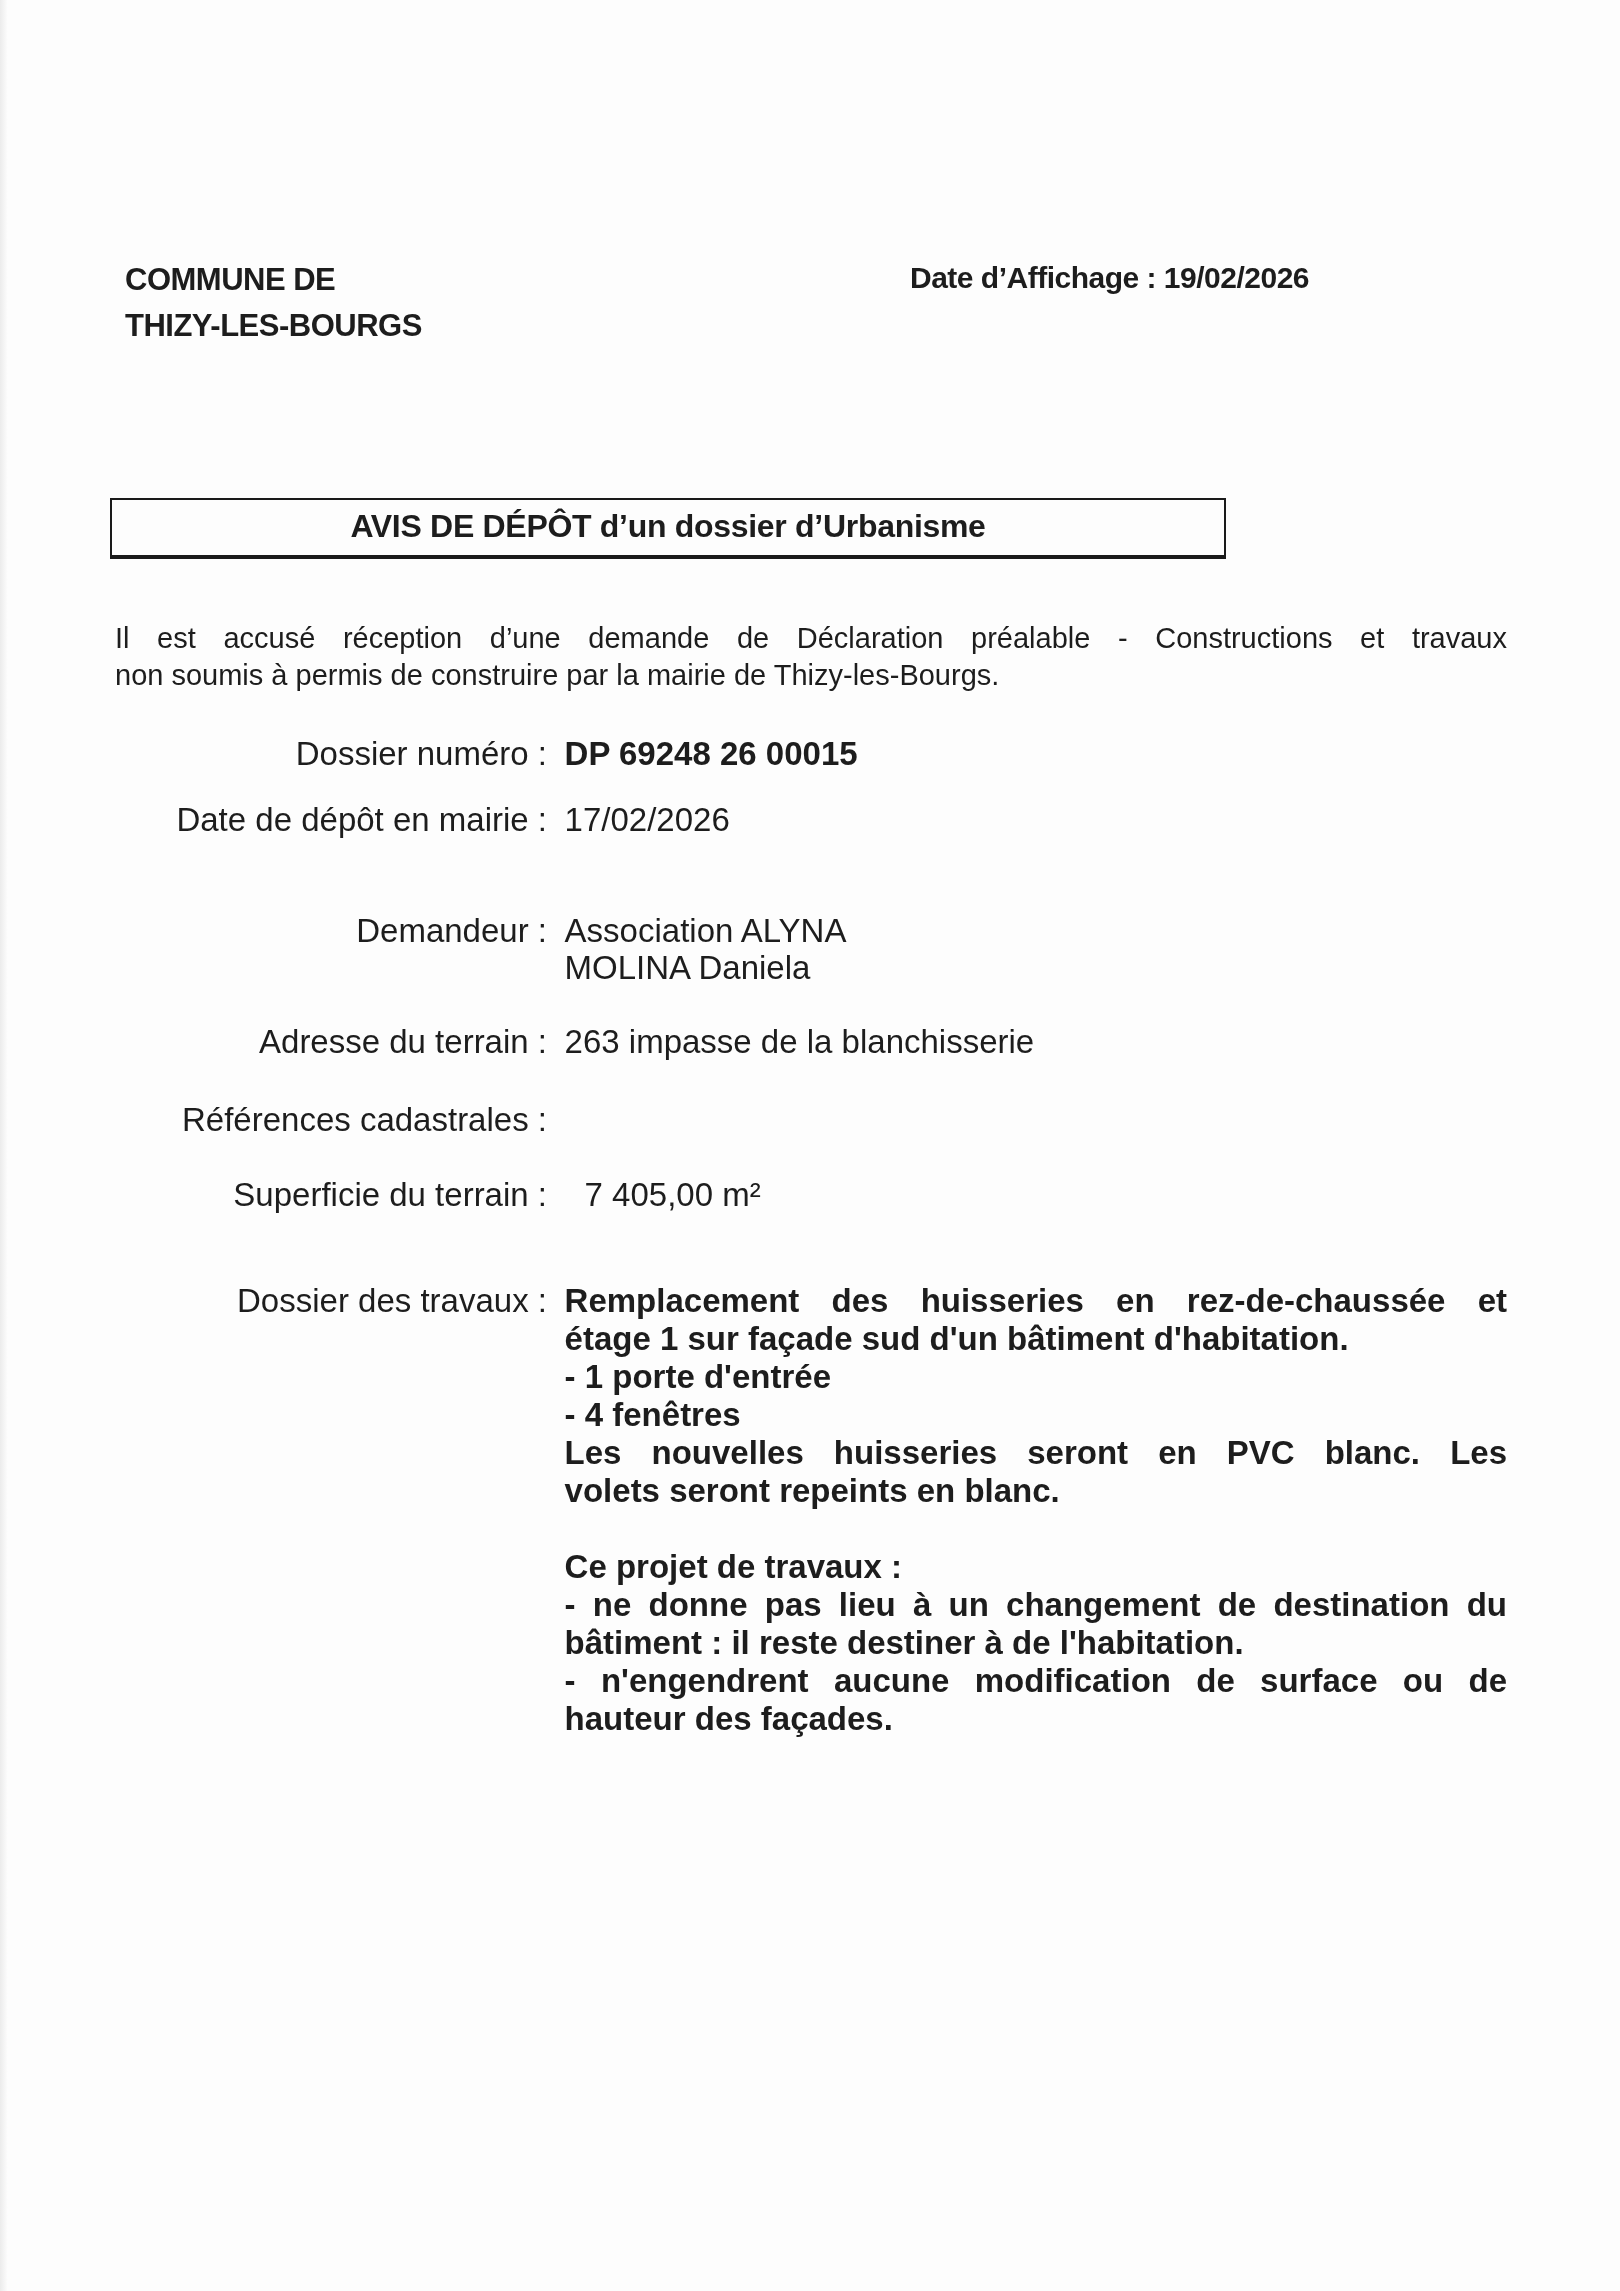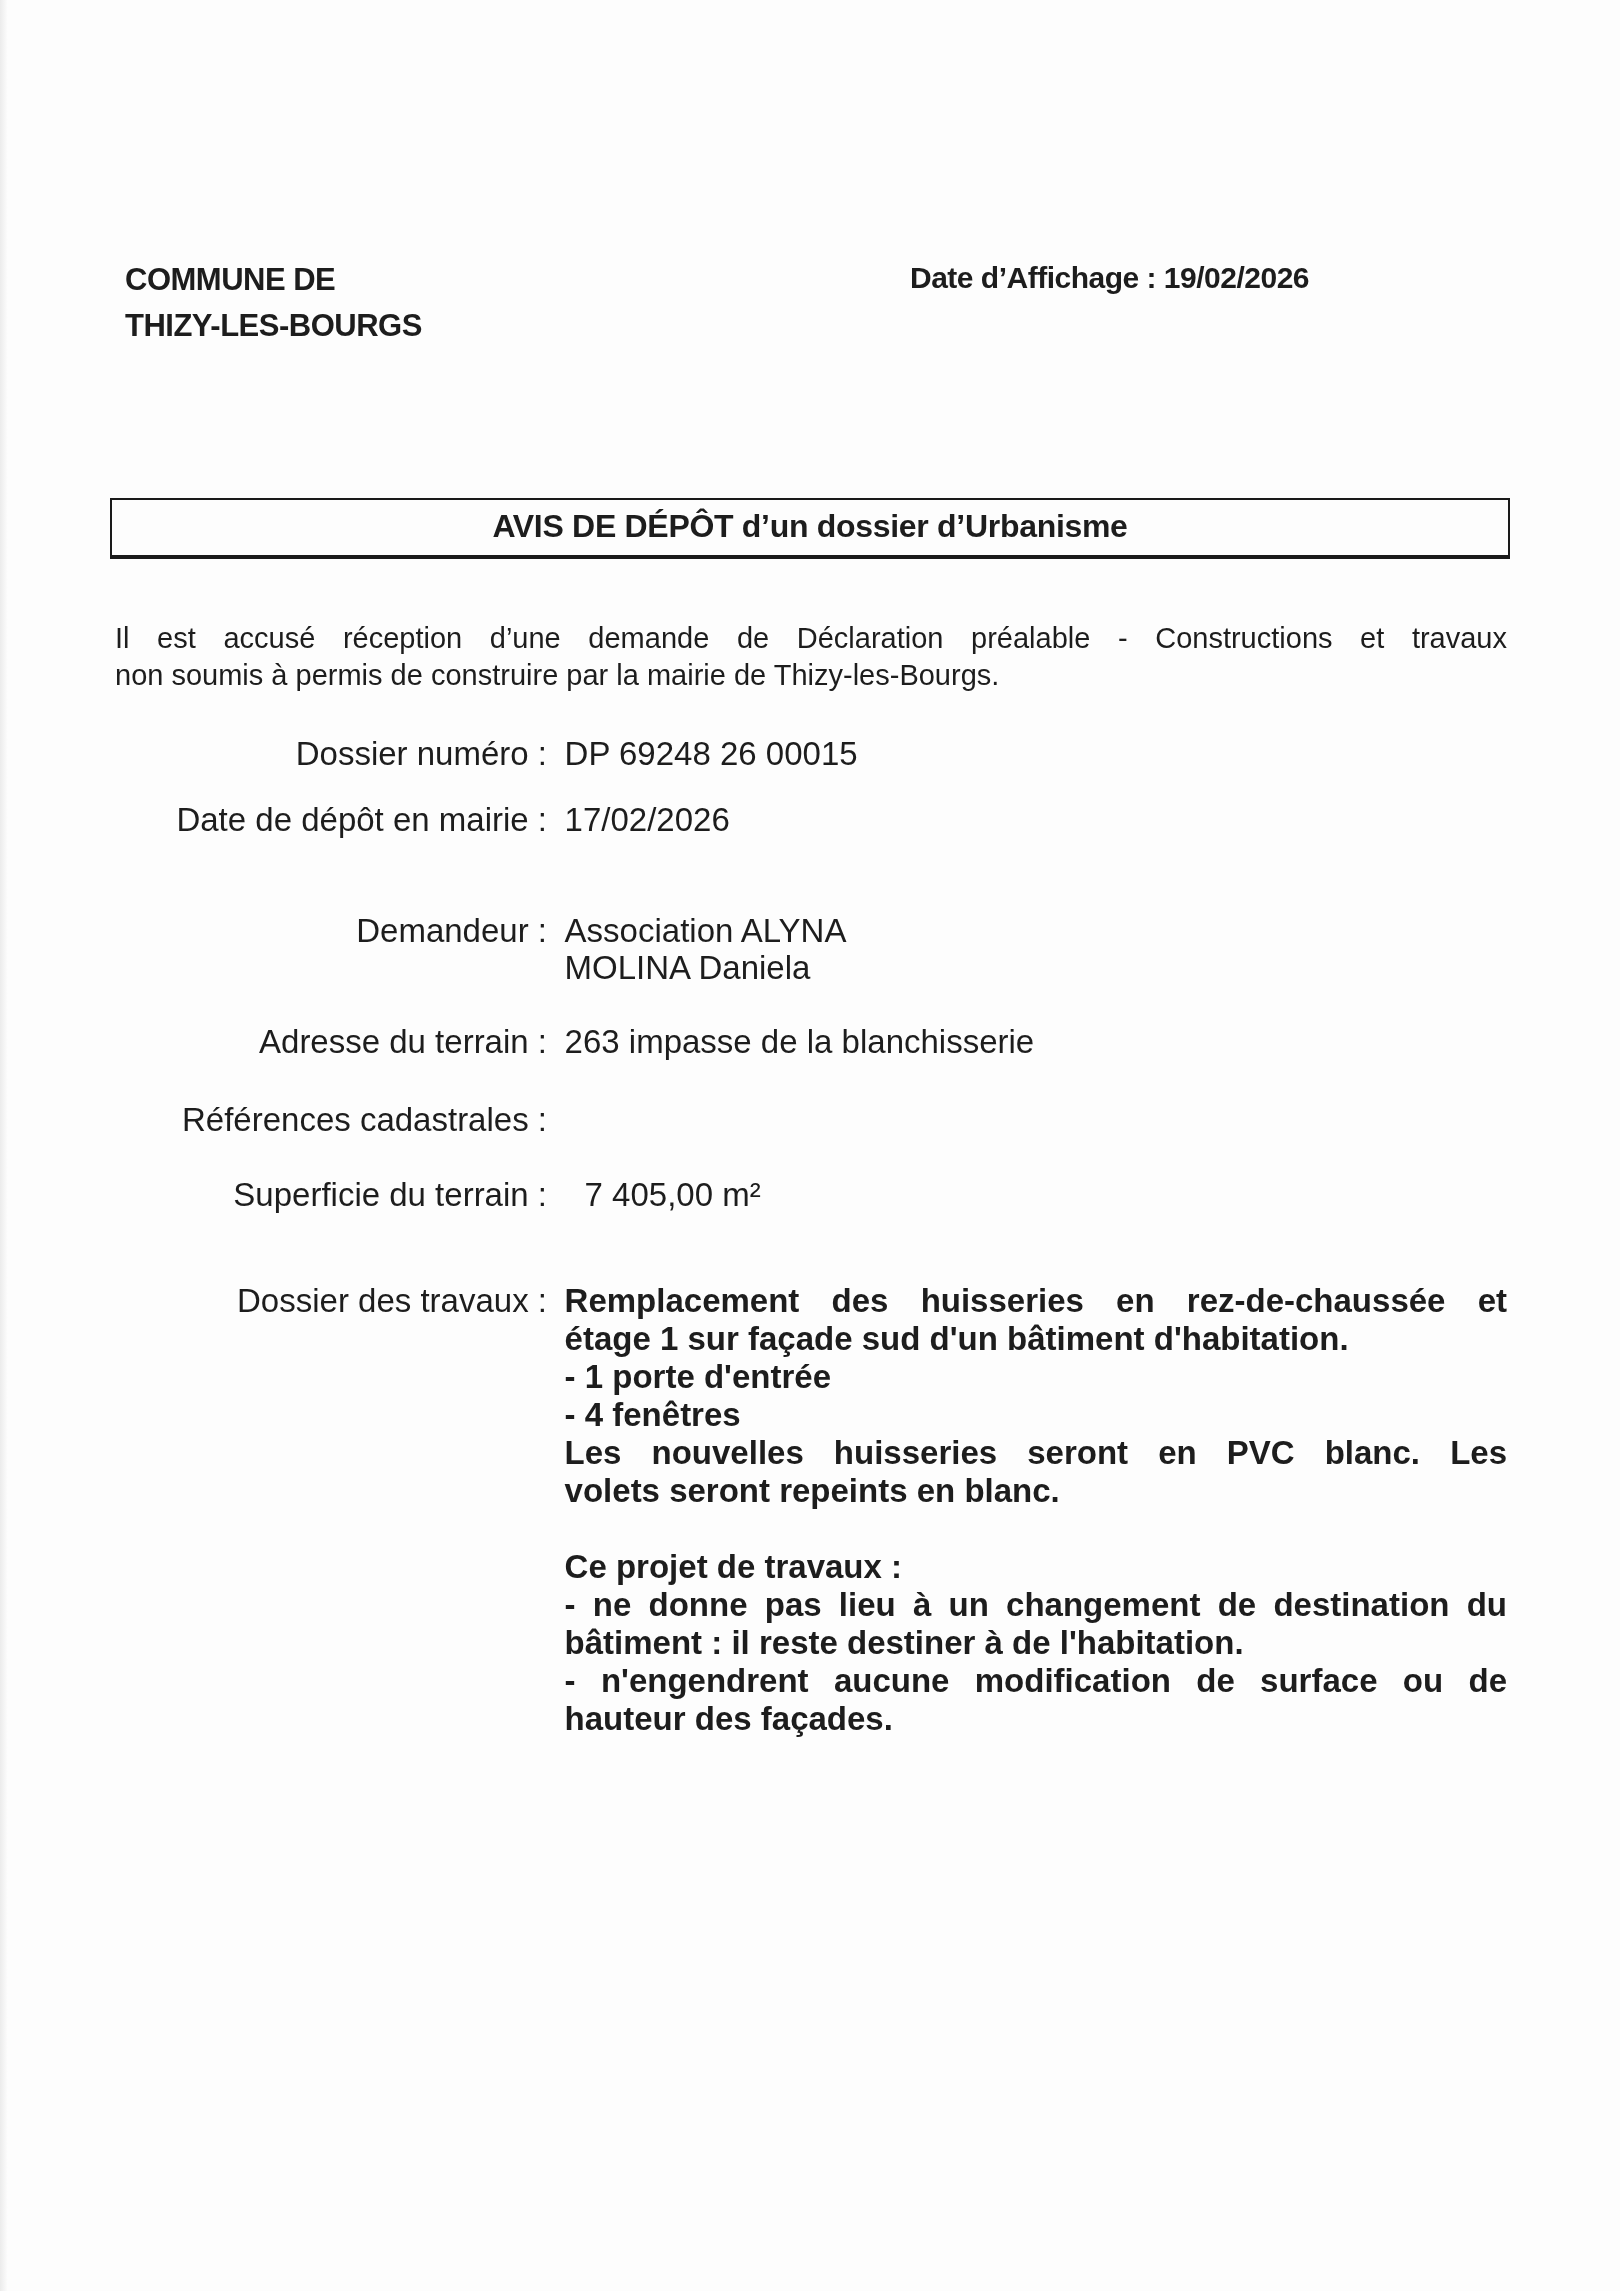--- a/index.html
+++ b/index.html
@@ -43,21 +43,21 @@
     top: 261px;
     font-size: 30px;
     font-weight: bold;
     letter-spacing: -0.5px;
     white-space: nowrap;
   }
   .title-box {
     position: absolute;
     left: 110px;
     top: 498px;
-    width: 1400px;
+    width: 1116px;
     box-sizing: border-box;
     border: 2.9px solid #1a1a1a;
     border-bottom-width: 4.9px;
     height: 61px;
     text-align: center;
     font-size: 32px;
     font-weight: bold;
     line-height: 52px;
     letter-spacing: -0.3px;
   }
@@ -91,21 +91,21 @@
     margin-left: 17.6px;
     flex: 1;
   }
   .row-dossier     { top: 735px; }
   .row-date-depot  { top: 801px; }
   .row-demandeur   { top: 912px; }
   .row-adresse     { top: 1023px; }
   .row-references  { top: 1101px; }
   .row-superficie  { top: 1176px; gap: 20px; }
   .row-nature      { top: 1282px; }
-  .value-bold { font-weight: normal; }
+  .value-bold { font-weight: bold; }
   .nature-line {
     min-height: 38px;
     line-height: 38px;
     font-weight: bold;
   }
 </style>
 </head>
 <body>
 
 <div class="page">

